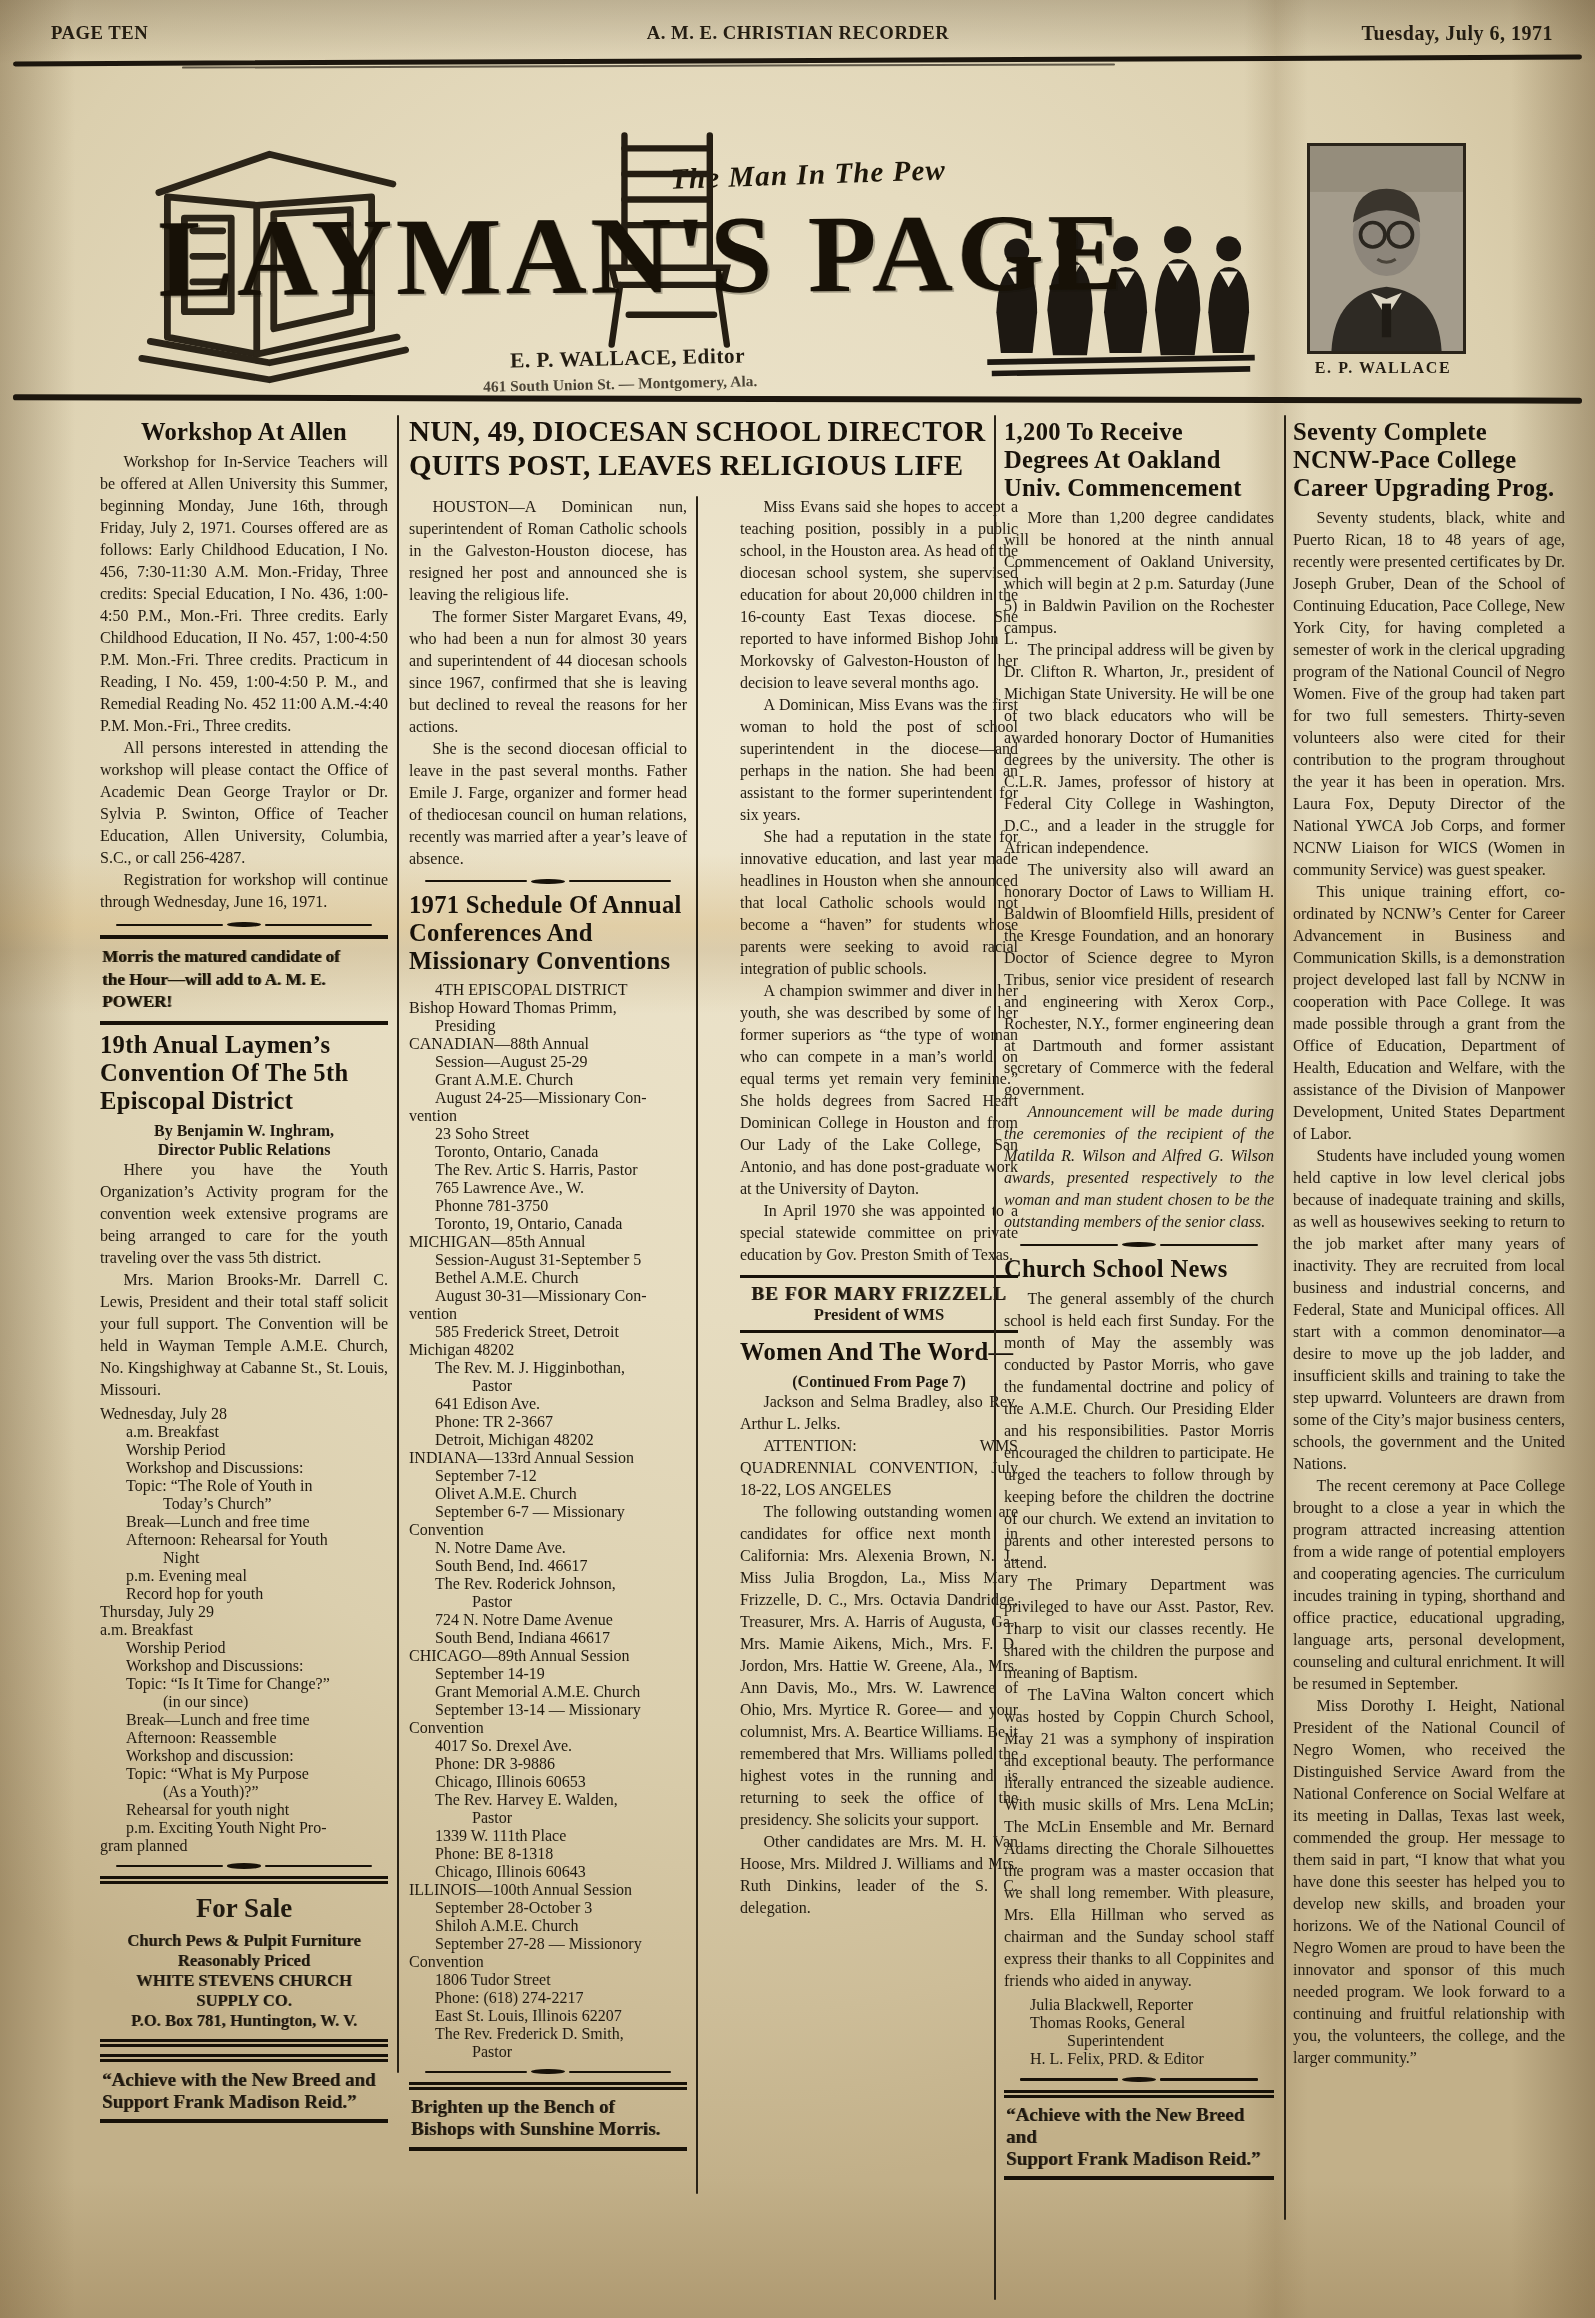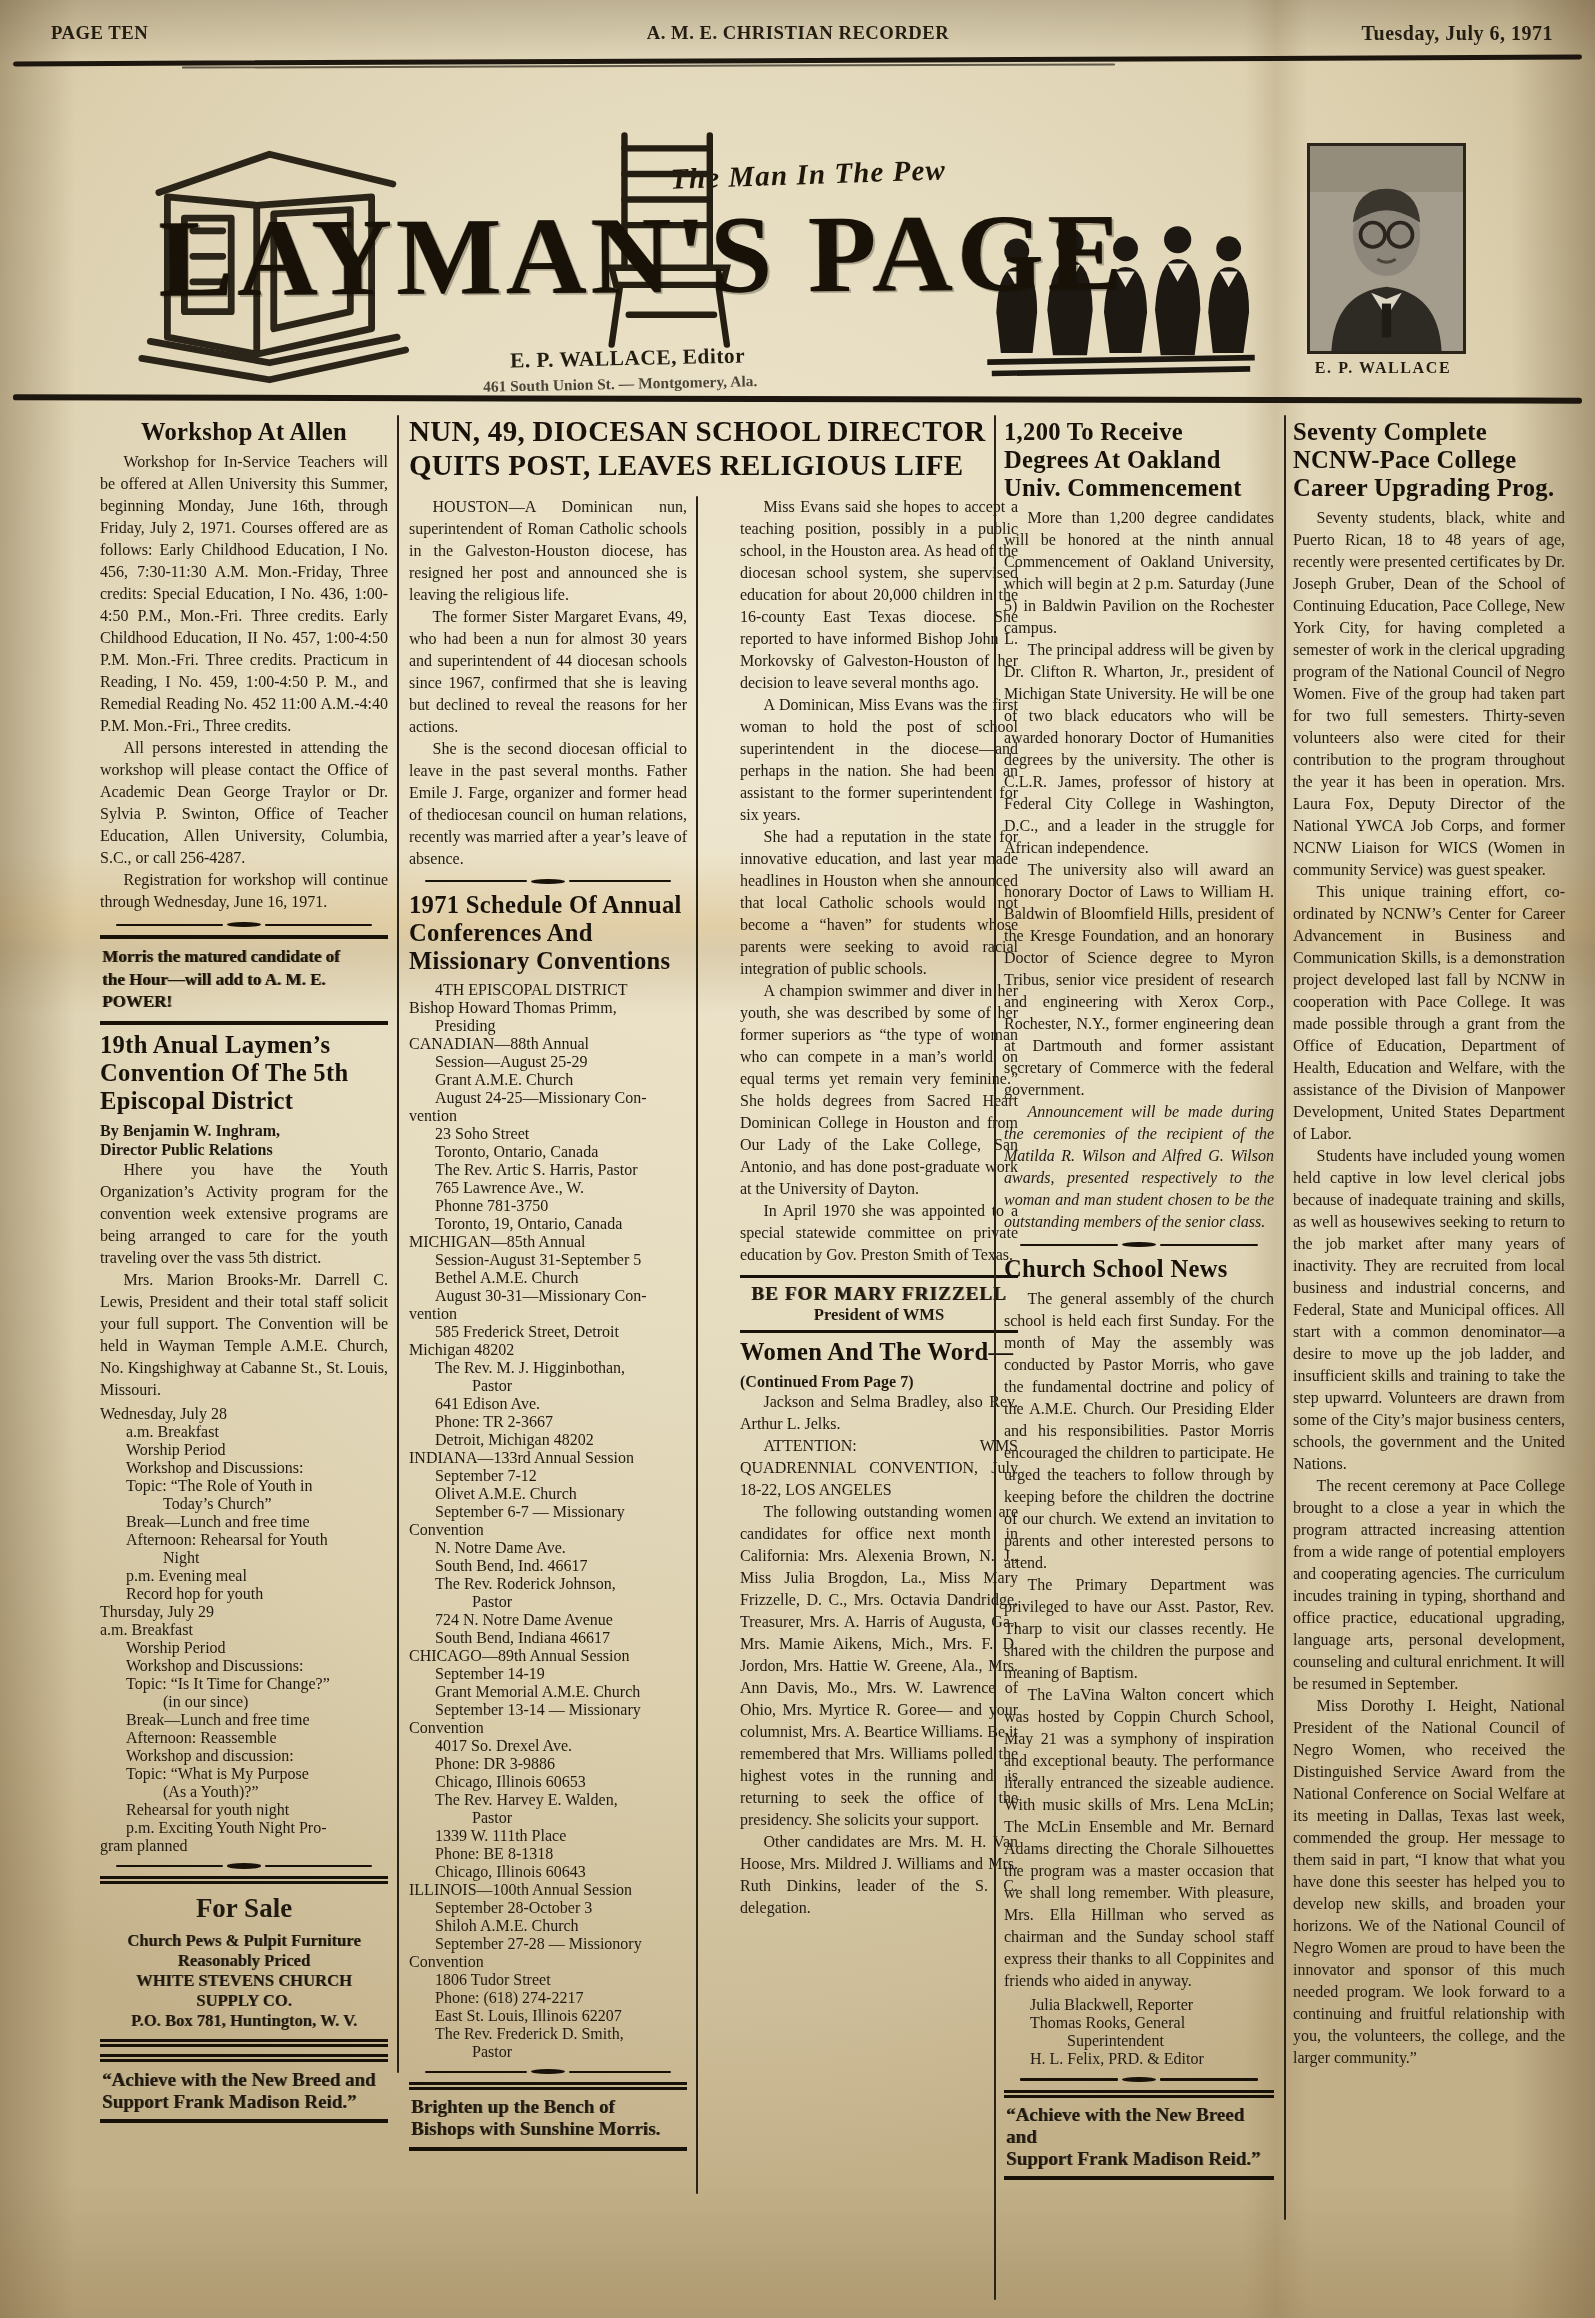--- a/index.html
+++ b/index.html
@@ -52,21 +52,21 @@
   .vr{position:absolute;width:2.1px;background:#292216;border-radius:1.1px;}
   #vr1{left:397px;top:415px;height:1658px;}
   #vr2{left:696px;top:496px;height:1698px;}
   #vr3{left:994px;top:415px;height:1885px;}
   #vr4{left:1284px;top:415px;height:1805px;}
 
   .para{font-size:16px;line-height:22px;text-align:justify;text-indent:23.5px;margin:0;}
   .para.ital{font-style:italic;}
   .h1{font-size:24.6px;line-height:28px;font-weight:700;margin:3.2px 0 5.3px;letter-spacing:0.3px;color:#18120a;}
   .h1.center{text-align:center;}
-  .byline{text-align:left;font-weight:700;font-size:16px;line-height:19px;}
+  .byline{text-align:center;font-weight:700;font-size:16px;line-height:19px;}
   .sched{margin:4.3px 0;}
   .sline{font-size:16px;line-height:18px;}
   .sline.i0{padding-left:30px;text-indent:-30px;}
   .sline.i1{padding-left:26px;}
   .sline.i2{padding-left:63px;}
   .divider{display:flex;align-items:center;margin:8.5px 16px 7.5px;}
   .divider .dl{flex:1;height:2.1px;background:var(--ink2);border-radius:1.1px;}
   .divider .dot{width:34px;height:5.3px;background:var(--ink2);border-radius:50%;margin:0 4.3px;}
   .boxad{border-top:4.3px solid var(--ink2);border-bottom:4.3px solid var(--ink2);padding:7.5px 2.1px;margin:6.4px 0;
     font-weight:700;font-size:17px;line-height:22.4px;color:#1d1608;text-shadow:1.1px 0 0 rgba(29,22,8,0.55);}

